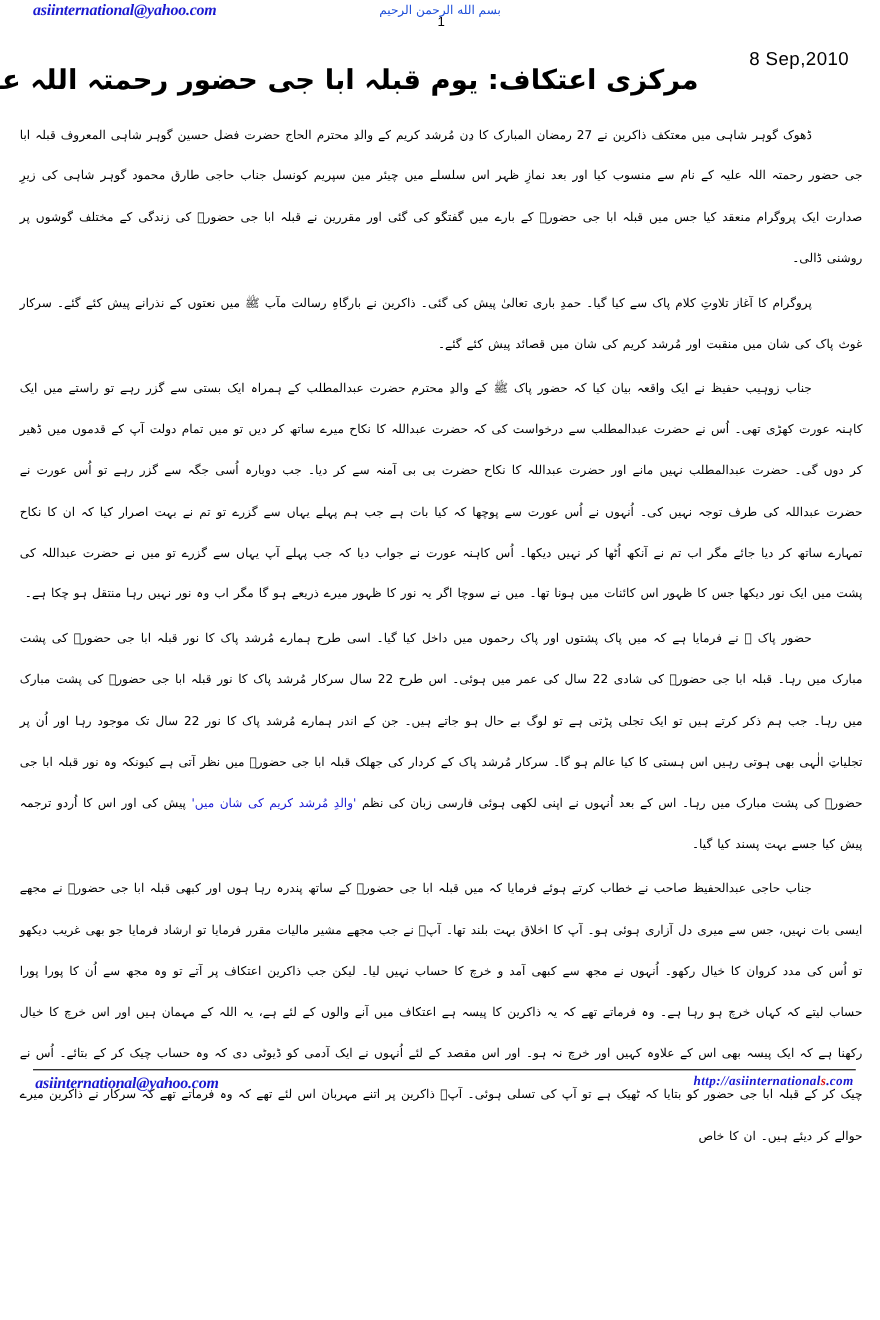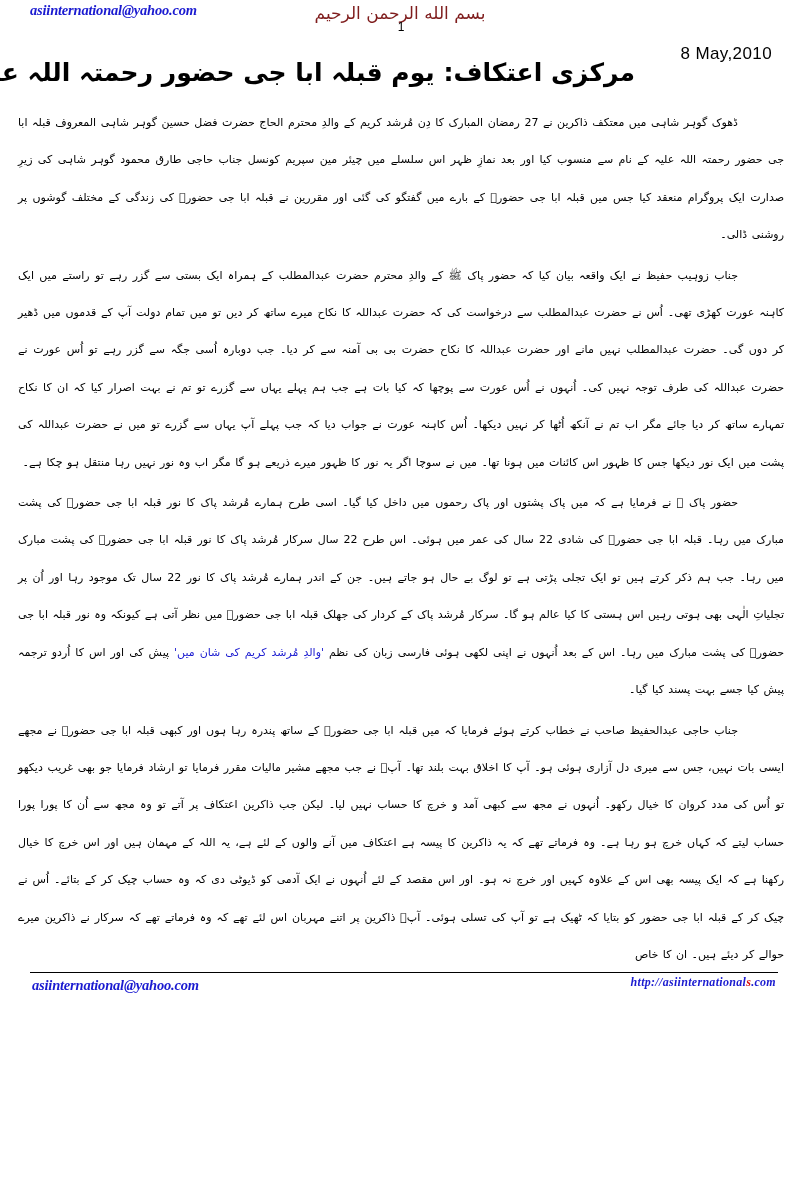--- a/index.html
+++ b/index.html
@@ -47,22 +47,22 @@
   .bismillah-wrap {
     position: absolute;
     left: 0;
     right: 0;
     top: 4px;
     text-align: center;
   }
   .bismillah {
     display: block;
     font-family: "DejaVu Sans", sans-serif;
-    font-size: 17px;
-    color: #7f1d1d;
+    font-size: 11px;
+    color: #1d4ed8;
     direction: rtl;
     line-height: 1.1;
   }
   .page-number {
     display: block;
     font-family: "Liberation Sans", sans-serif;
     font-size: 12px;
     color: #000000;
     margin-top: -3px;
     margin-left: 2px;
@@ -176,28 +176,29 @@
   <div class="masthead">
     <div class="masthead-email">asiinternational@yahoo.com</div>
 
     <div class="bismillah-wrap">
       <span class="bismillah">بسم الله الرحمن الرحيم</span>
       <span class="page-number">1</span>
     </div>
   </div>
 
   <div class="title-row">
-    <div class="doc-date">8  May,2010</div>
+    <div class="doc-date">8  Sep,2010</div>
     <h1 class="doc-title">مرکزی اعتکاف:  یوم قبلہ ابا جی حضور رحمتہ اللہ علیہ</h1>
   </div>
 
   <div class="body-text">
 
     <p class="para">ڈھوک گوہر شاہی میں معتکف ذاکرین نے 27 رمضان المبارک کا دِن مُرشد کریم کے والدِ محترم الحاج حضرت فضل حسین گوہر شاہی المعروف قبلہ ابا جی حضور رحمتہ اللہ علیہ کے نام سے منسوب کیا اور بعد نمازِ ظہر اس سلسلے میں چیئر مین سپریم کونسل جناب حاجی طارق محمود گوہر شاہی کی زیرِ صدارت ایک پروگرام منعقد کیا جس میں قبلہ ابا جی حضورؒ کے بارے میں گفتگو کی گئی اور مقررین نے قبلہ ابا جی حضورؒ کی زندگی کے مختلف گوشوں پر روشنی ڈالی۔</p>
 
+    <p class="para">پروگرام کا آغاز تلاوتِ کلام پاک سے کیا گیا۔ حمدِ باری تعالیٰ پیش کی گئی۔ ذاکرین نے بارگاہِ رسالت مآب ﷺ میں نعتوں کے نذرانے پیش کئے گئے۔ سرکار غوث پاک کی شان میں منقبت اور مُرشد کریم کی شان میں قصائد پیش کئے گئے۔</p>
 
     <p class="para">جناب زوہیب حفیظ نے ایک واقعہ بیان کیا کہ حضور پاک ﷺ کے والدِ محترم حضرت عبدالمطلب کے ہمراہ ایک بستی سے گزر رہے تو راستے میں ایک کاہنہ عورت کھڑی تھی۔ اُس نے حضرت عبدالمطلب سے درخواست کی کہ حضرت عبداللہ کا نکاح میرے ساتھ کر دیں تو میں تمام دولت آپ کے قدموں میں ڈھیر کر دوں گی۔ حضرت عبدالمطلب نہیں مانے  اور حضرت عبداللہ کا نکاح حضرت بی بی آمنہ سے کر دیا۔ جب دوبارہ اُسی جگہ سے گزر رہے تو اُس عورت نے حضرت عبداللہ کی طرف توجہ نہیں کی۔ اُنہوں نے اُس عورت سے پوچھا کہ کیا بات ہے جب ہم پہلے یہاں سے گزرے تو تم نے بہت اصرار کیا کہ ان کا نکاح تمہارے ساتھ کر دیا جائے مگر اب تم نے آنکھ اُٹھا کر نہیں دیکھا۔ اُس کاہنہ عورت نے جواب دیا کہ جب پہلے آپ یہاں سے گزرے تو میں نے حضرت عبداللہ کی پشت میں ایک نور دیکھا جس کا ظہور اس کائنات میں ہونا تھا۔ میں نے سوچا اگر یہ نور کا ظہور میرے ذریعے ہو گا مگر اب وہ نور نہیں رہا منتقل ہو چکا ہے۔</p>
 
     <p class="para"><span>حضور پاک ﷺ نے فرمایا ہے کہ میں پاک پشتوں اور پاک رحموں میں داخل کیا گیا۔ اسی طرح ہمارے مُرشد پاک کا نور قبلہ ابا جی حضورؒ کی پشت مبارک میں رہا۔ قبلہ ابا جی حضورؒ کی شادی 22 سال کی عمر میں ہوئی۔ اس طرح 22 سال سرکار مُرشد پاک کا نور قبلہ ابا جی حضورؒ کی پشت مبارک میں رہا۔ جب ہم ذکر کرتے ہیں تو ایک تجلی پڑتی ہے تو لوگ بے حال ہو جاتے ہیں۔ جن کے اندر ہمارے مُرشد پاک کا نور 22  سال تک موجود رہا اور اُن پر تجلیاتِ الٰہی بھی ہوتی رہیں اس ہستی کا کیا عالم ہو گا۔  سرکار مُرشد پاک کے کردار کی جھلک قبلہ ابا جی حضورؒ میں نظر آتی ہے کیونکہ وہ نور قبلہ ابا جی حضورؒ  کی پشت مبارک میں رہا۔ اس کے بعد اُنہوں نے اپنی لکھی ہوئی فارسی زبان کی</span> <span>نظم </span><span class="hl-blue">'والدِ مُرشد کریم کی شان میں'</span><span> پیش کی اور اس کا اُردو ترجمہ پیش کیا جسے بہت پسند کیا گیا۔</span></p>
 
     <p class="para last">جناب حاجی عبدالحفیظ صاحب نے خطاب کرتے ہوئے فرمایا کہ میں قبلہ ابا جی حضورؒ کے ساتھ پندرہ رہا ہوں اور کبھی قبلہ ابا جی حضورؒ نے مجھے ایسی بات نہیں، جس سے میری دل آزاری ہوئی ہو۔ آپ کا اخلاق بہت بلند تھا۔  آپؒ نے جب مجھے مشیر مالیات مقرر فرمایا تو ارشاد فرمایا جو بھی غریب دیکھو تو اُس کی مدد کروان کا خیال رکھو۔ اُنہوں نے مجھ سے کبھی آمد و خرچ کا حساب نہیں لیا۔ لیکن جب ذاکرین اعتکاف پر آتے تو وہ مجھ سے اُن کا پورا پورا حساب لیتے کہ کہاں خرچ ہو رہا ہے۔ وہ فرماتے تھے کہ یہ ذاکرین کا پیسہ ہے اعتکاف میں آنے والوں کے لئے ہے، یہ اللہ کے مہمان ہیں اور اس خرچ کا خیال رکھنا ہے کہ ایک پیسہ بھی اس کے علاوہ کہیں اور خرچ نہ ہو۔ اور اس مقصد کے لئے اُنہوں نے ایک آدمی کو ڈیوٹی دی کہ وہ حساب چیک کر کے بتائے۔ اُس نے چیک کر کے قبلہ ابا جی حضور کو بتایا کہ ٹھیک ہے تو آپ کی تسلی ہوئی۔ آپؒ ذاکرین پر اتنے مہربان اس لئے تھے کہ وہ فرماتے تھے کہ سرکار نے ذاکرین میرے حوالے کر دیئے ہیں۔ ان کا خاص</p>
   </div>
 
   <div class="footer">
     <div class="footer-rule"></div>

